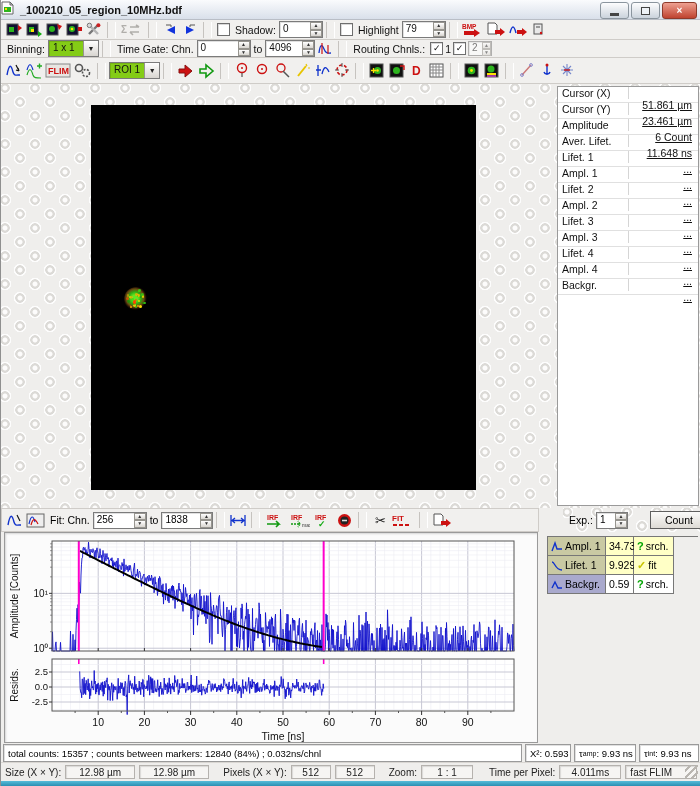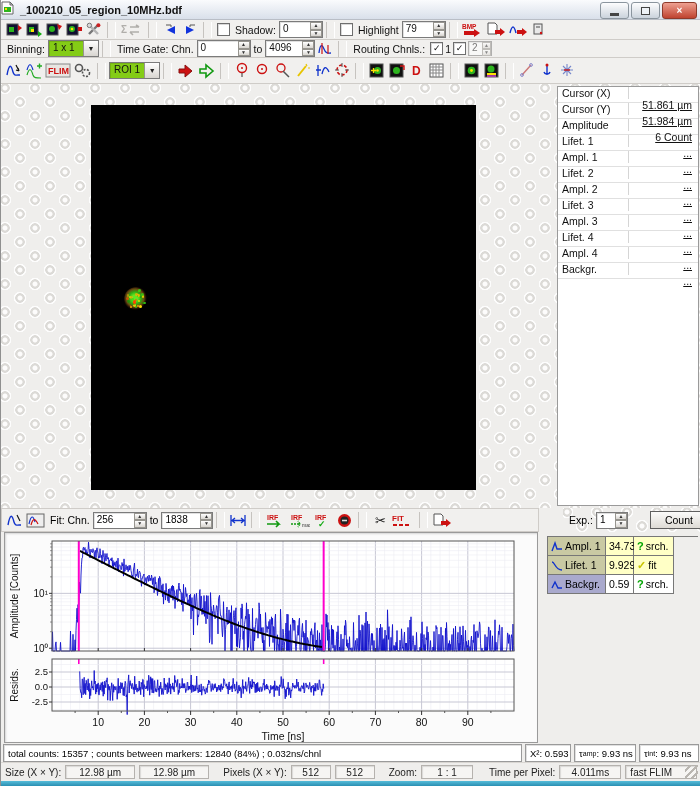--- a/index.html
+++ b/index.html
@@ -447,25 +447,29 @@
           <span class="speck" style="left: 2.9px; top: 12.8px; width: 2.79382px; height: 2.79382px; background: rgb(29, 140, 10); opacity: 0.718097;"></span>
         </div>
     </div>
     <div class="abs" id="info-panel">
       <div class="irow">
           <span class="k">Cursor (X)</span>
           <span class="v">51.861 µm</span>
         </div>
       <div class="irow">
           <span class="k">Cursor (Y)</span>
-          <span class="v">51.984 µm</span>
+          <span class="v">23.461 µm</span>
         </div>
       <div class="irow">
           <span class="k">Amplitude</span>
           <span class="v">6 Count</span>
+        </div>
+      <div class="irow">
+          <span class="k">Aver. Lifet.</span>
+          <span class="v">11.648 ns</span>
         </div>
       <div class="irow">
           <span class="k">Lifet. 1</span>
           <span class="v">...</span>
         </div>
       <div class="irow">
           <span class="k">Ampl. 1</span>
           <span class="v">...</span>
         </div>
       <div class="irow">

